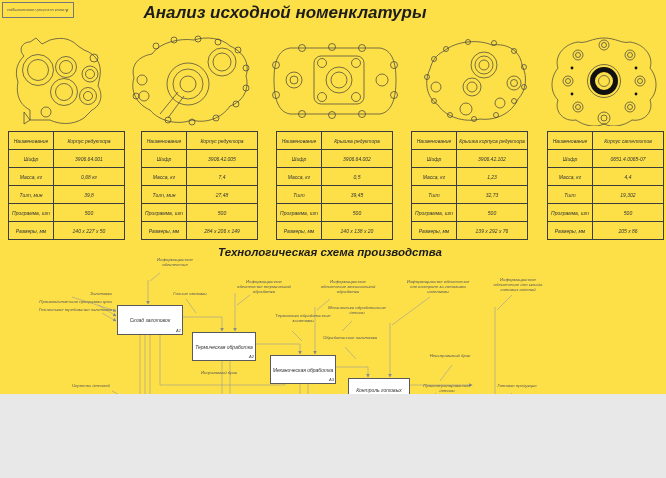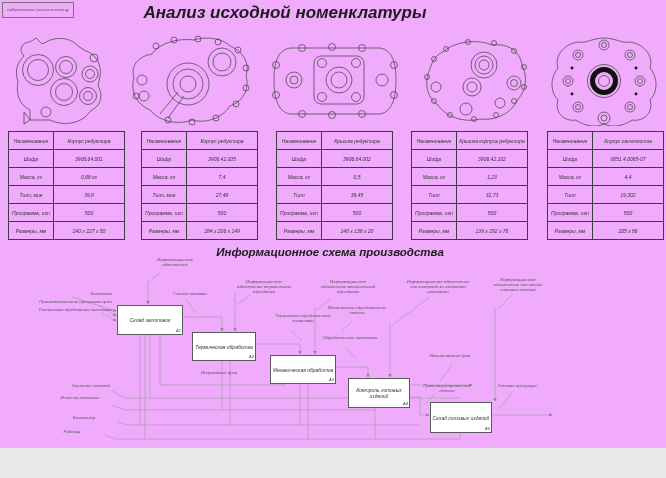--- a/index.html
+++ b/index.html
@@ -1,16 +1,16 @@
 <!DOCTYPE html>
 <html><head>
 <meta charset="utf-8">
 <style>
   html,body{margin:0;padding:0;background:#e8e8e8;}
-  #sheet{position:relative;width:666px;height:448px;background:#f0abfc;overflow:hidden;
+  #sheet{position:relative;width:666px;height:394px;background:#fde047;overflow:hidden;
          font-family:"Liberation Sans",sans-serif;color:#222;}
   
   .stamp{position:absolute;left:2px;top:2px;width:70px;height:14px;border:1px solid #777;
          display:flex;align-items:center;justify-content:center;overflow:hidden;}
   .stamp span{display:block;transform:rotate(180deg);font-size:4px;font-style:italic;color:#555;white-space:nowrap;}
   
   .title1{position:absolute;left:140px;top:3px;width:290px;text-align:center;
           font-size:17px;font-style:italic;font-weight:bold;color:#1c1c1c;letter-spacing:0px;}
   .title2{position:absolute;left:195px;top:246px;width:270px;text-align:center;
           font-size:11.5px;font-style:italic;font-weight:bold;color:#1c1c1c;}
@@ -312,21 +312,21 @@
           <td>Программа, шт</td>
           <td>500</td>
         </tr>
     <tr>
           <td>Размеры, мм</td>
           <td>205 х 86</td>
         </tr>
   </tbody>
     </table>
 
-  <div class="title2">Информационное схема производства</div>
+  <div class="title2">Технологическая схема производства</div>
 
   <div id="flow">
     <svg class="net" width="666" height="223" viewBox="0 0 666 223" fill="none" stroke="#9a9a9a" stroke-width="0.6">
       <defs>
         <marker id="ah" markerWidth="6" markerHeight="6" refX="5" refY="3" orient="auto">
           <path d="M0,0 L6,3 L0,6 Z" fill="#8a8a8a" stroke="none"></path>
         </marker>
       </defs>
 
       <path d="M160,18 L150,26"></path>

